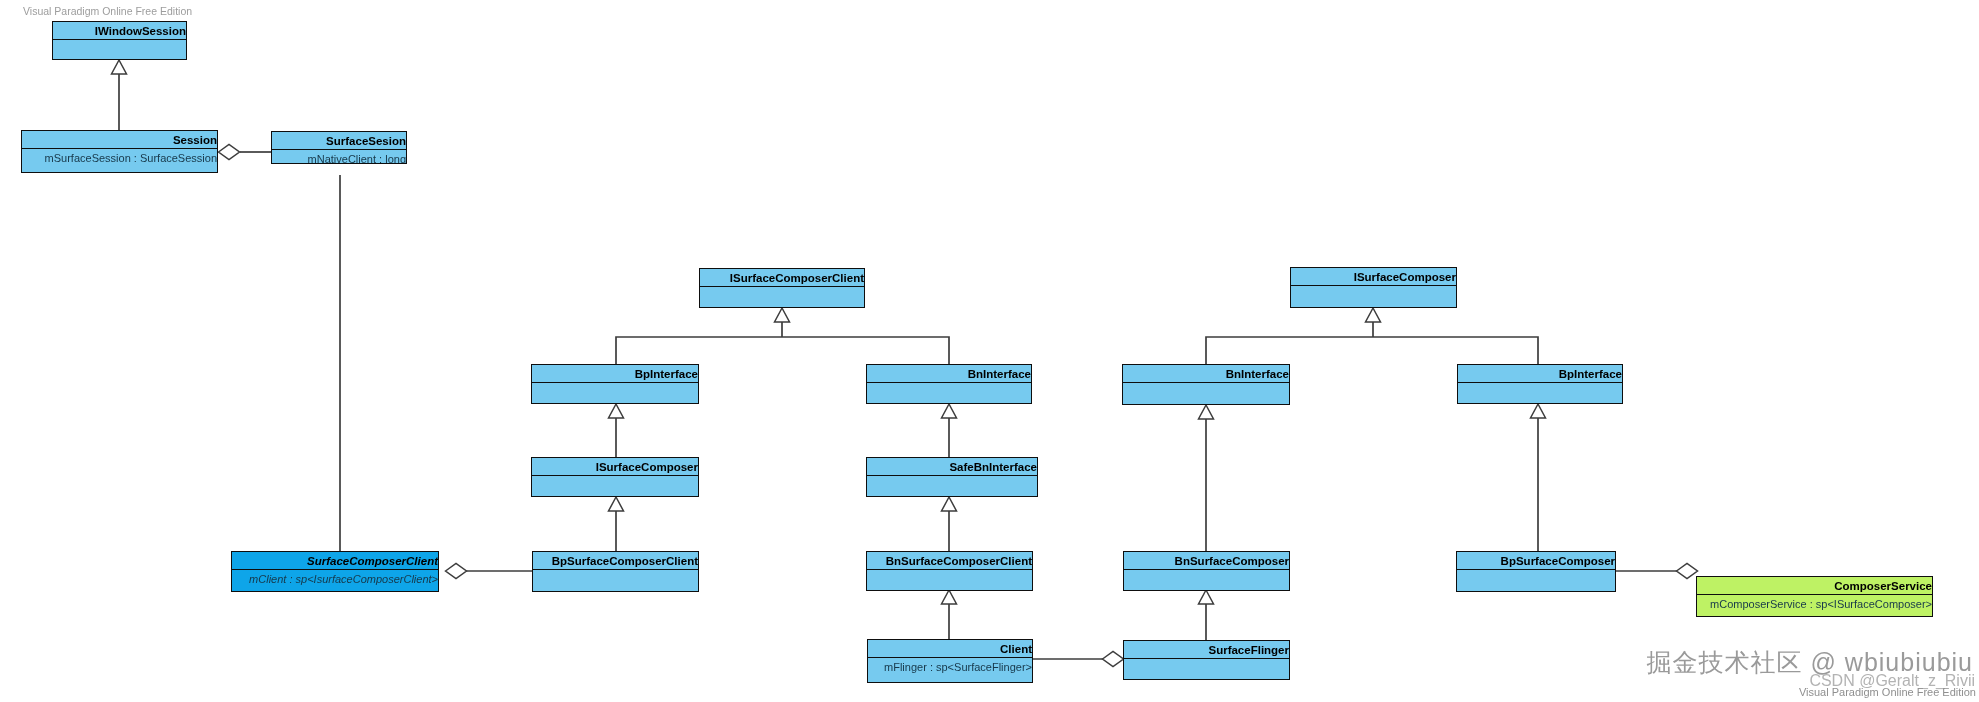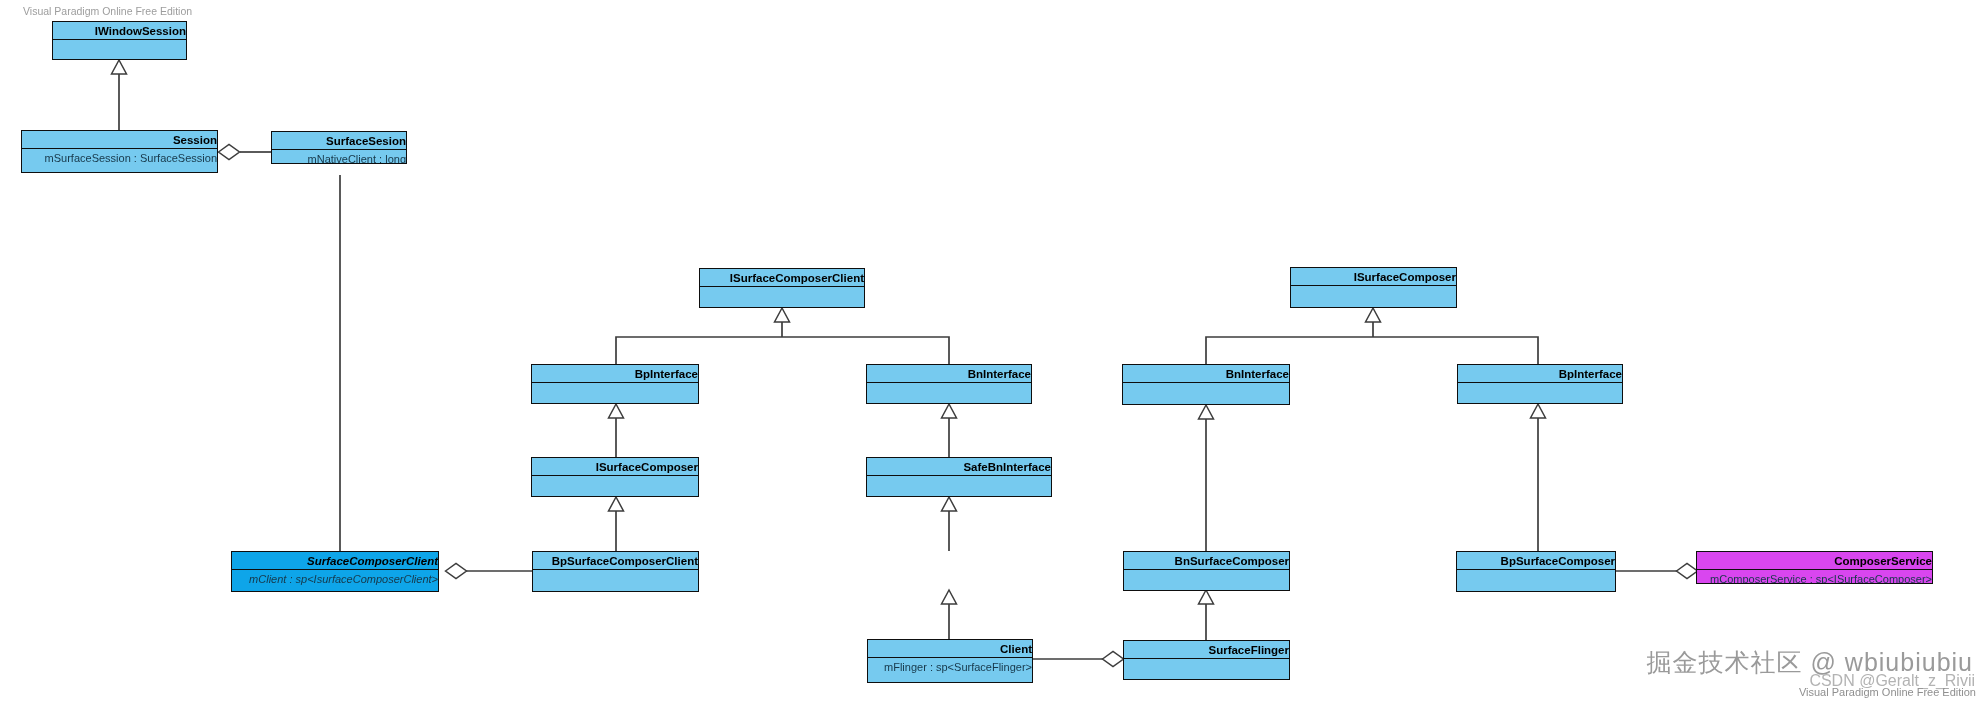--- a/index.html
+++ b/index.html
@@ -118,30 +118,34 @@
       <div class="uml-attrs"></div>
     </div>
     <div class="uml-class" style="left: 866px; top: 364px; width: 166px; height: 40px; background: rgb(118, 202, 239);">
       <div class="uml-title">BnInterface</div>
       <div class="uml-attrs"></div>
     </div>
     <div class="uml-class" style="left: 531px; top: 457px; width: 168px; height: 40px; background: rgb(118, 202, 239);">
       <div class="uml-title">ISurfaceComposer</div>
       <div class="uml-attrs"></div>
     </div>
-    <div class="uml-class" style="left: 866px; top: 457px; width: 186px; height: 40px; background: rgb(118, 202, 239);">
+    <div class="uml-class" style="left: 866px; top: 457px; width: 172px; height: 40px; background: rgb(118, 202, 239);">
       <div class="uml-title">SafeBnInterface</div>
       <div class="uml-attrs"></div>
     </div>
     <div class="uml-class" style="left: 231px; top: 551px; width: 208px; height: 41px; background: #0ea5e9; font-style: italic;">
       <div class="uml-title">SurfaceComposerClient</div>
       <div class="uml-attrs">mClient : sp&lt;IsurfaceComposerClient&gt;</div>
     </div>
     <div class="uml-class" style="left: 532px; top: 551px; width: 167px; height: 41px; background: rgb(118, 202, 239);">
       <div class="uml-title">BpSurfaceComposerClient</div>
+      <div class="uml-attrs"></div>
+    </div>
+    <div class="uml-class" style="left: 866px; top: 551px; width: 167px; height: 40px; background: rgb(118, 202, 239);">
+      <div class="uml-title">BnSurfaceComposerClient</div>
       <div class="uml-attrs"></div>
     </div>
     <div class="uml-class" style="left: 867px; top: 639px; width: 166px; height: 44px; background: rgb(118, 202, 239);">
       <div class="uml-title">Client</div>
       <div class="uml-attrs">mFlinger : sp&lt;SurfaceFlinger&gt;</div>
     </div>
     <div class="uml-class" style="left: 1290px; top: 267px; width: 167px; height: 41px; background: rgb(118, 202, 239);">
       <div class="uml-title">ISurfaceComposer</div>
       <div class="uml-attrs"></div>
     </div>
@@ -158,17 +162,17 @@
       <div class="uml-attrs"></div>
     </div>
     <div class="uml-class" style="left: 1123px; top: 640px; width: 167px; height: 40px; background: rgb(118, 202, 239);">
       <div class="uml-title">SurfaceFlinger</div>
       <div class="uml-attrs"></div>
     </div>
     <div class="uml-class" style="left: 1456px; top: 551px; width: 160px; height: 41px; background: rgb(118, 202, 239); gap: 48px;">
       <div class="uml-title">BpSurfaceComposer</div>
       <div class="uml-attrs"></div>
     </div>
-    <div class="uml-class" style="left: 1696px; top: 551px; width: 237px; height: 33px; background: #d946ef;">
+    <div class="uml-class" style="left: 1696px; top: 576px; width: 237px; height: 41px; background: #bef264;">
       <div class="uml-title">ComposerService</div>
       <div class="uml-attrs">mComposerService : sp&lt;ISurfaceComposer&gt;</div>
     </div>
   </div>
 
 </body></html>

